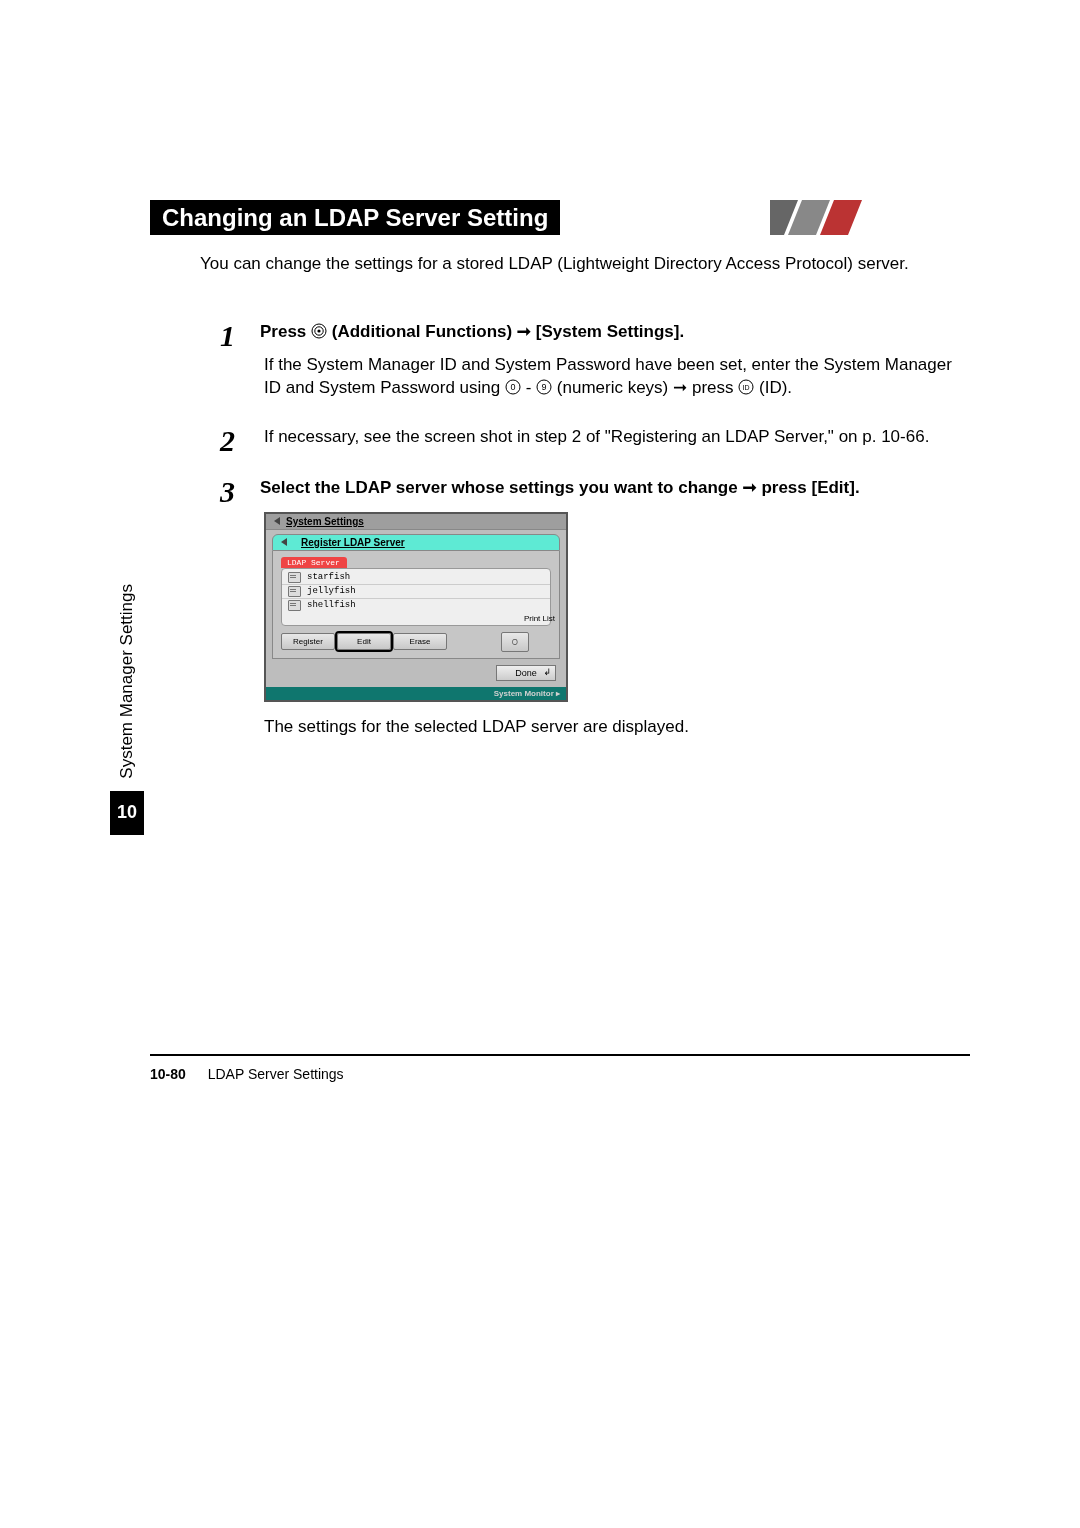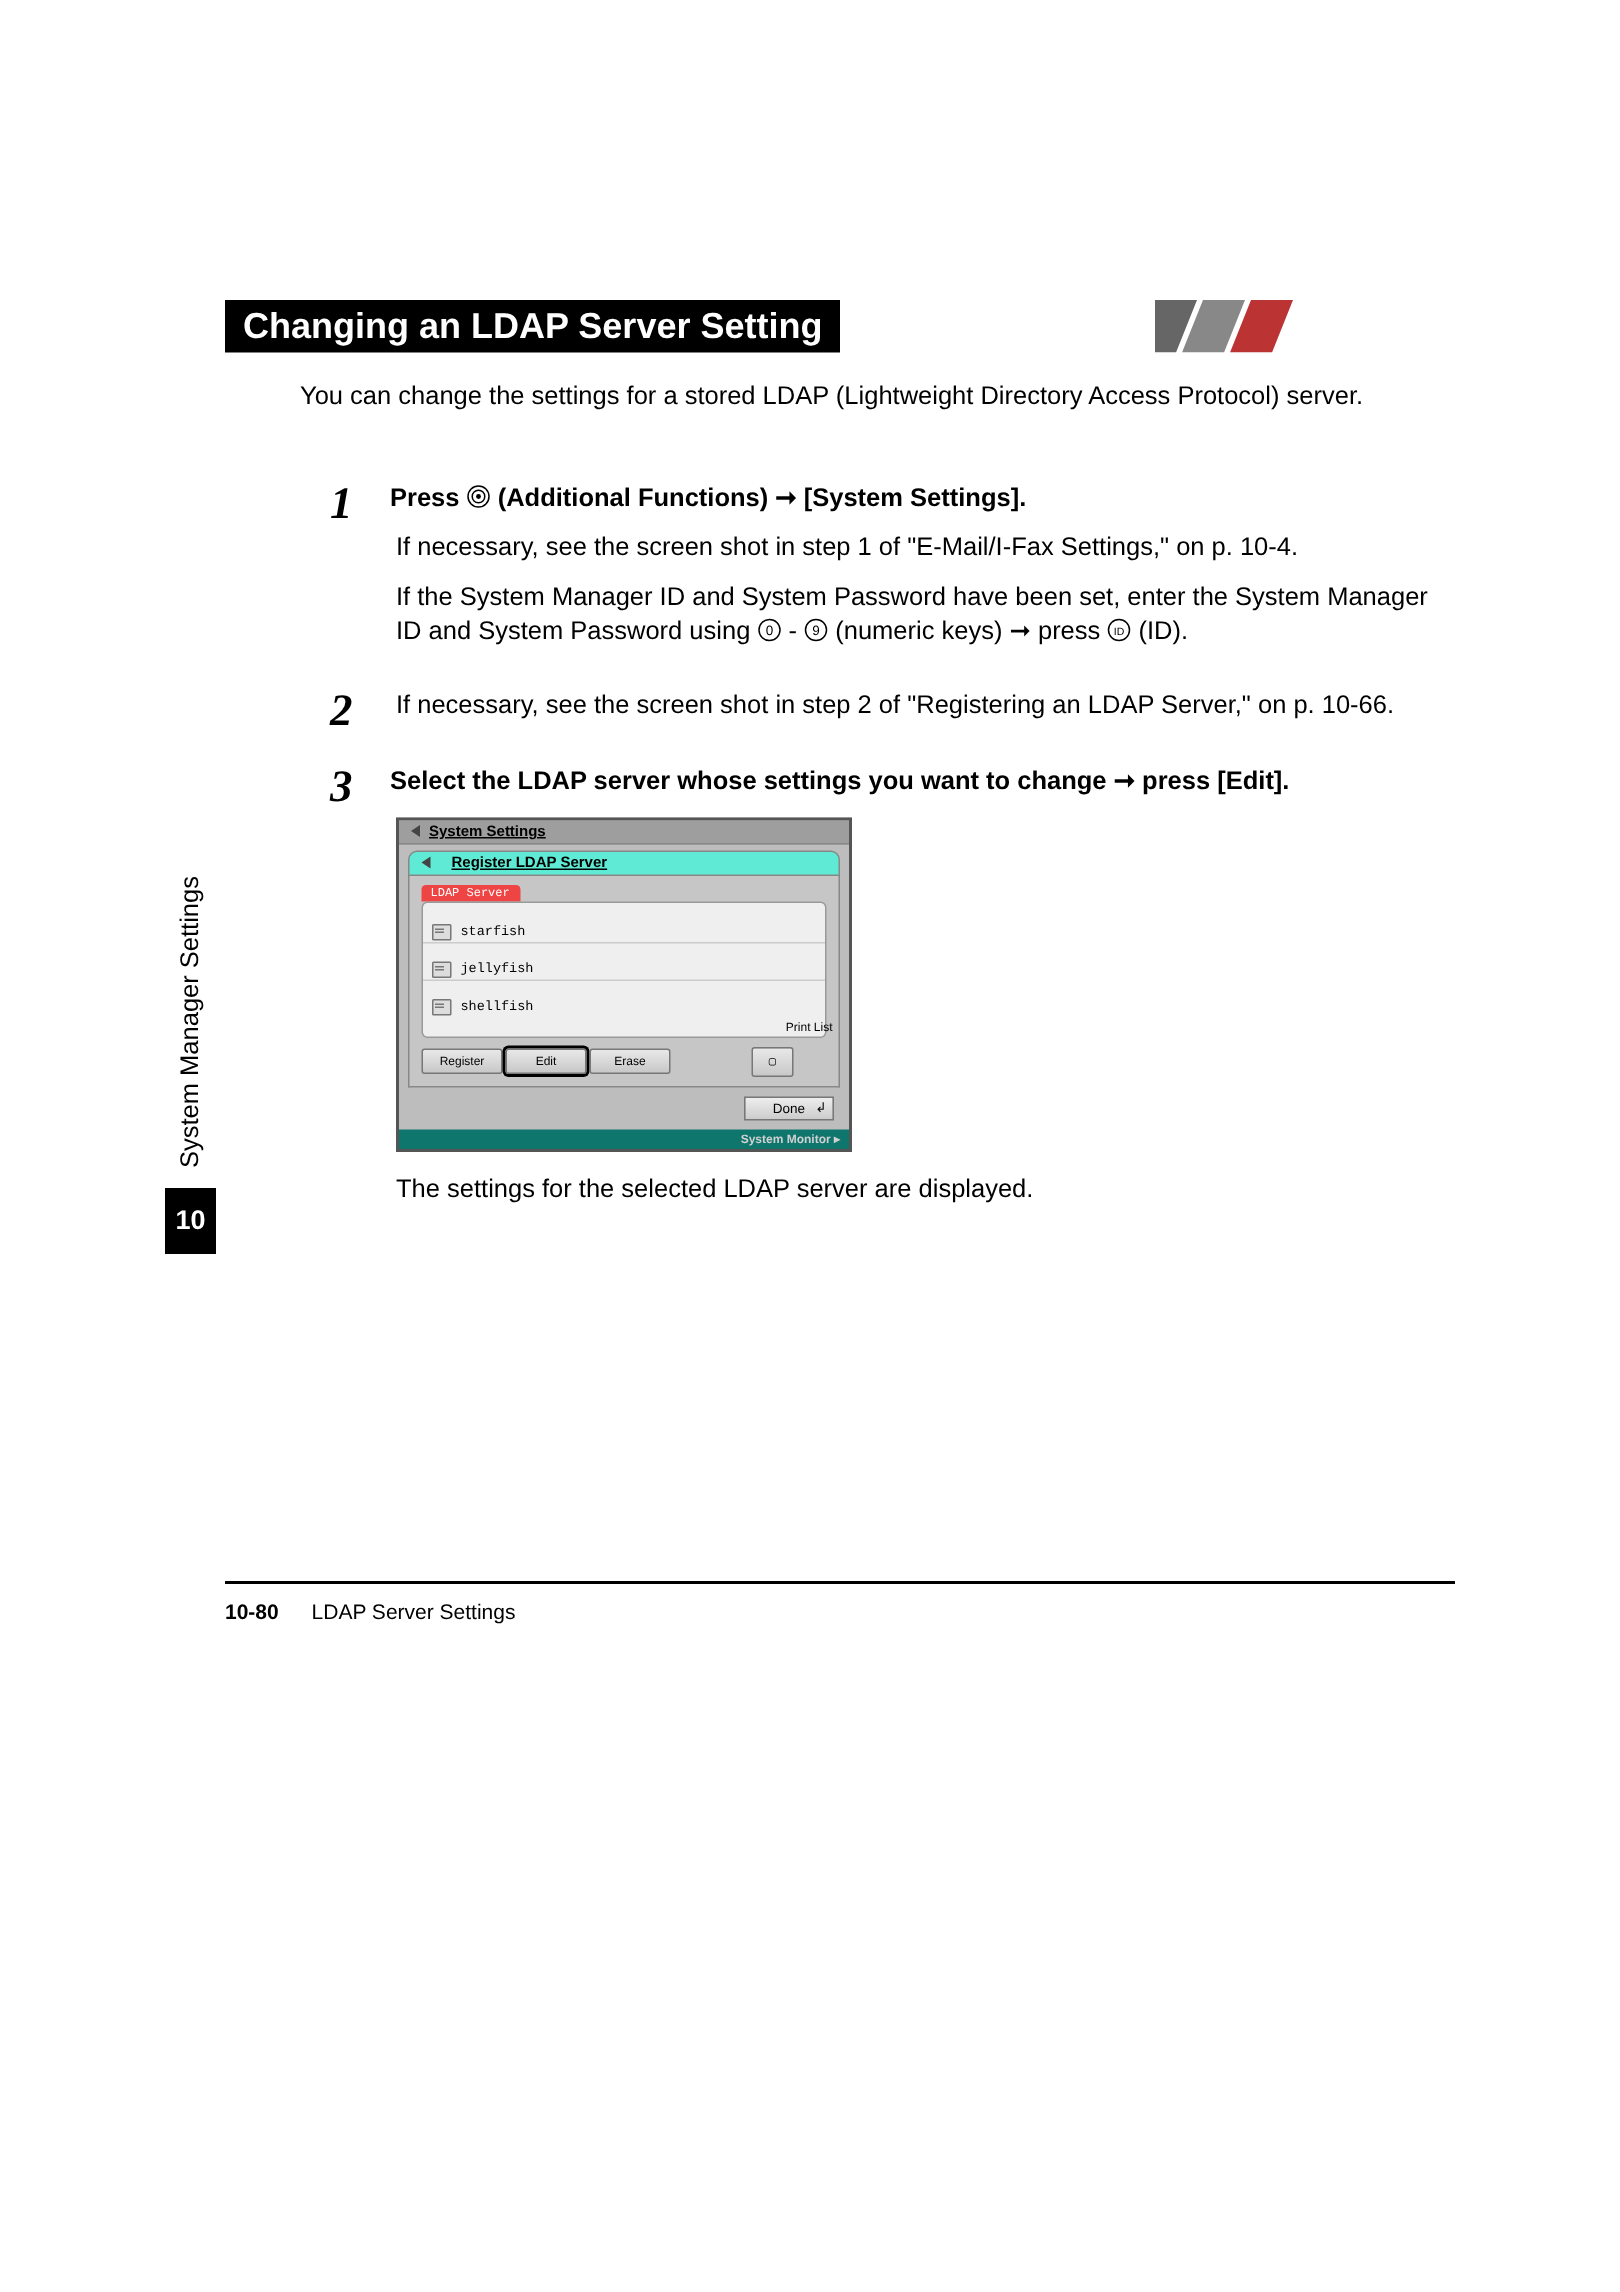--- a/index.html
+++ b/index.html
@@ -154,21 +154,20 @@
     padding: 2px 0;
   }
   .device .list-row {
     display: flex;
     align-items: center;
     gap: 6px;
     padding: 1px 6px;
     border-bottom: 1px solid #ccc;
     font-size: 9px;
     font-family: 'Courier New', monospace;
-    margin-top: 11px;
   }
   .device .list-row:last-child { border-bottom: none; padding-bottom:12px; }
   .device .btnrow {
     display: flex;
     gap: 2px;
     margin-top: 6px;
     align-items: center;
     position: relative;
   }
   .device .btn {
@@ -281,21 +280,20 @@
     <div class="step-body">
       <div class="step-heading">
         <span>Press </span>
         <svg class="icon-circ" viewBox="0 0 16 16">
           <circle cx="8" cy="8" r="7" fill="none" stroke="#000" stroke-width="1"></circle>
           <circle cx="8" cy="8" r="4.2" fill="none" stroke="#000" stroke-width="1"></circle>
           <circle cx="8" cy="8" r="1.6" fill="#000"></circle>
         </svg>
         <span> (Additional Functions) ➞ [System Settings].</span>
       </div>
-      <div class="step-para">If necessary, see the screen shot in step 1 of "E-Mail/I-Fax Settings," on p. 10-4.</div>
       <div class="step-para">
         <span>If the System Manager ID and System Password have been set, enter the System Manager ID and System Password using </span>
         <svg class="icon-circ" viewBox="0 0 16 16">
             <circle cx="8" cy="8" r="7" fill="none" stroke="#000" stroke-width="1"></circle>
             <text x="8" y="11" text-anchor="middle" font-size="9" font-family="Arial">0</text>
           </svg>
         <span> - </span>
         <svg class="icon-circ" viewBox="0 0 16 16">
             <circle cx="8" cy="8" r="7" fill="none" stroke="#000" stroke-width="1"></circle>
             <text x="8" y="11" text-anchor="middle" font-size="9" font-family="Arial">9</text>

